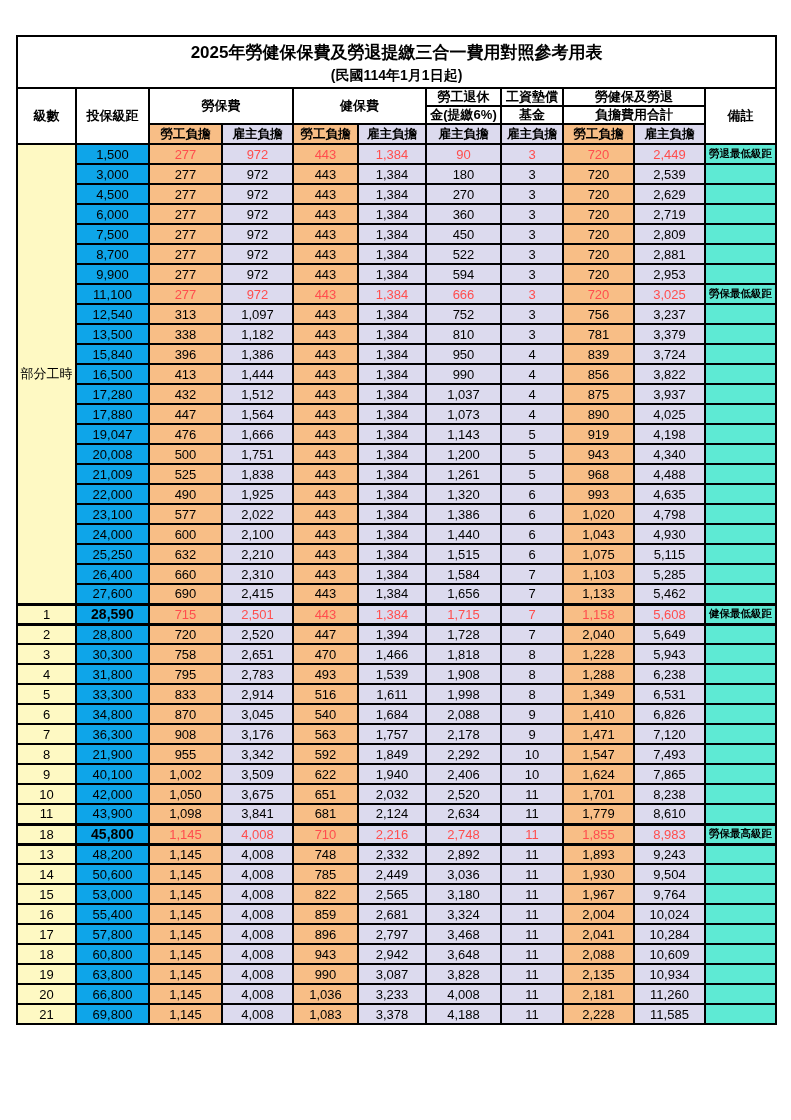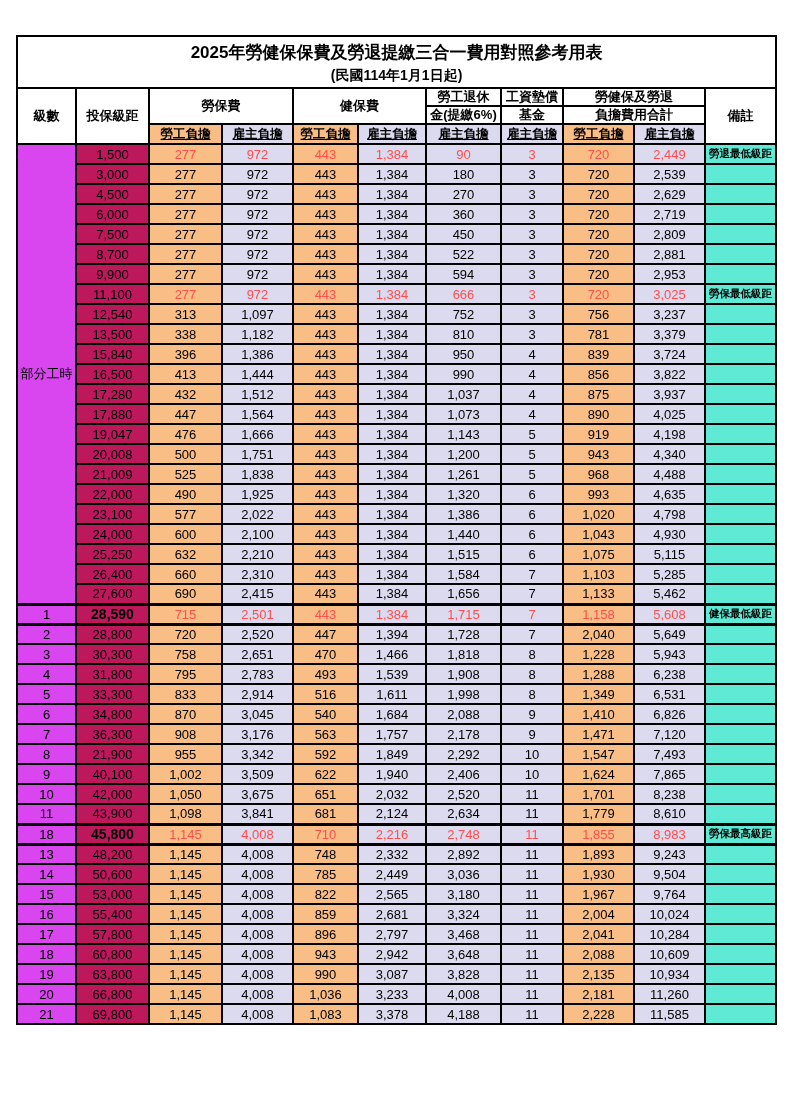--- a/index.html
+++ b/index.html
@@ -29,27 +29,27 @@
     padding: 0;
     color: #000000;
     overflow: hidden;
     white-space: nowrap;
   }
   .title-cell { height: 52px; background: #ffffff; }
   .title-line { font-size: 17px; font-weight: bold; line-height: 1.55; }
   .subtitle-line { font-size: 14px; font-weight: bold; line-height: 1.2; }
   thead th { font-weight: bold; font-size: 13px; background: #ffffff; }
   tr.h1 th, tr.h2 th { height: 18px; line-height: 1.1; }
-  tr.h3 th { height: 20px; font-size: 12.5px; text-decoration: underline; }
+  tr.h3 th { height: 20px; font-size: 12.5px; }
   th.emp-h { background: #f8be86; }
   th.er-h  { background: #dcdaee; margin-top: 41px; }
   tbody td { height: 20px; font-size: 13px; }
-  td.level-cell   { background: #d946ef; }
+  td.level-cell   { background: #fef9c3; }
   td.part-time    { font-size: 13px; }
-  td.bracket-cell { background: #be185d; }
+  td.bracket-cell { background: #0ea5e9; }
   td.emp { background: #f8be86; }
   td.er  { background: #dcdaee; }
   td.remark-cell { background: #5eead4; font-size: 10.5px; font-weight: bold; color: #ff4d4d; }
   tr.red-row td.emp, tr.red-row td.er { color: #ff4d4d; }
   tr.thick-row td { border-top-width: 3px; border-bottom-width: 3px; }
   tr.thick-row td.bracket-cell { font-weight: bold; font-size: 14px; }
 </style>
 </head>
 <body>
 

